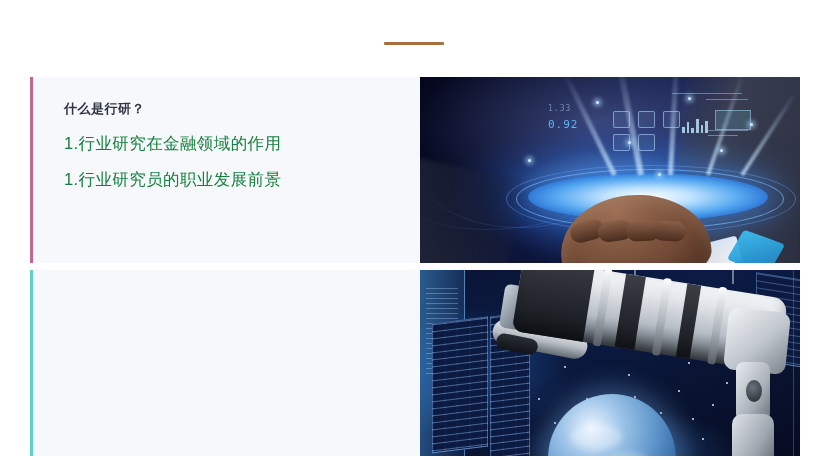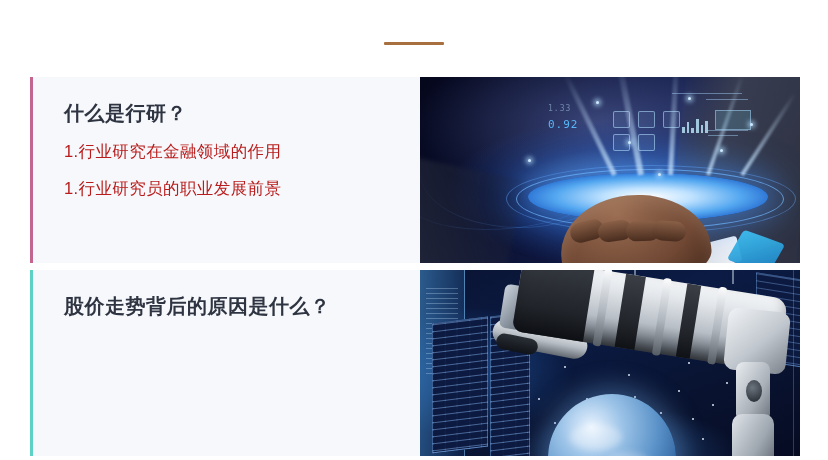--- a/index.html
+++ b/index.html
@@ -62,30 +62,30 @@
   .accent-teal { background: #5fd0c4; }
 
   .card-text {
     flex: 0 0 387px;
     padding: 24px 0 0 31px;
     box-sizing: border-box;
     background: #f7f8fb;
   }
 
   .card-title {
-    font-size: 20px;
+    font-size: 13px;
     font-weight: bold;
     color: #2e3441;
     letter-spacing: 0.5px;
     margin: 0 0 17px 0;
     line-height: 1.2;
   }
   .card-line {
     font-size: 16.5px;
-    color: #b91c1c;
+    color: #15803d;
     letter-spacing: 0.4px;
     margin: 0 0 17px 0;
     line-height: 1.2;
     white-space: nowrap;
   }
   .card-line:last-child { margin-bottom: 0; }
 
   
   .card-media {
     flex: 1 1 auto;
@@ -496,21 +496,20 @@
         <div class="holo-finger hf3"></div>
         <div class="holo-finger hf4"></div>
       </div>
     </div>
   </div>
 
   <div class="card card-2">
     <div class="accent accent-teal"></div>
 
     <div class="card-text">
-      <div class="card-title">股价走势背后的原因是什么？</div>
     </div>
 
     <div class="card-media">
       <div class="space-scene">
         <div class="star" style="left:150px;top:24px"></div>
         <div class="star" style="left:182px;top:62px"></div>
         <div class="star" style="left:208px;top:104px"></div>
         <div class="star" style="left:240px;top:142px"></div>
         <div class="star" style="left:166px;top:128px"></div>
         <div class="star" style="left:196px;top:166px"></div>

